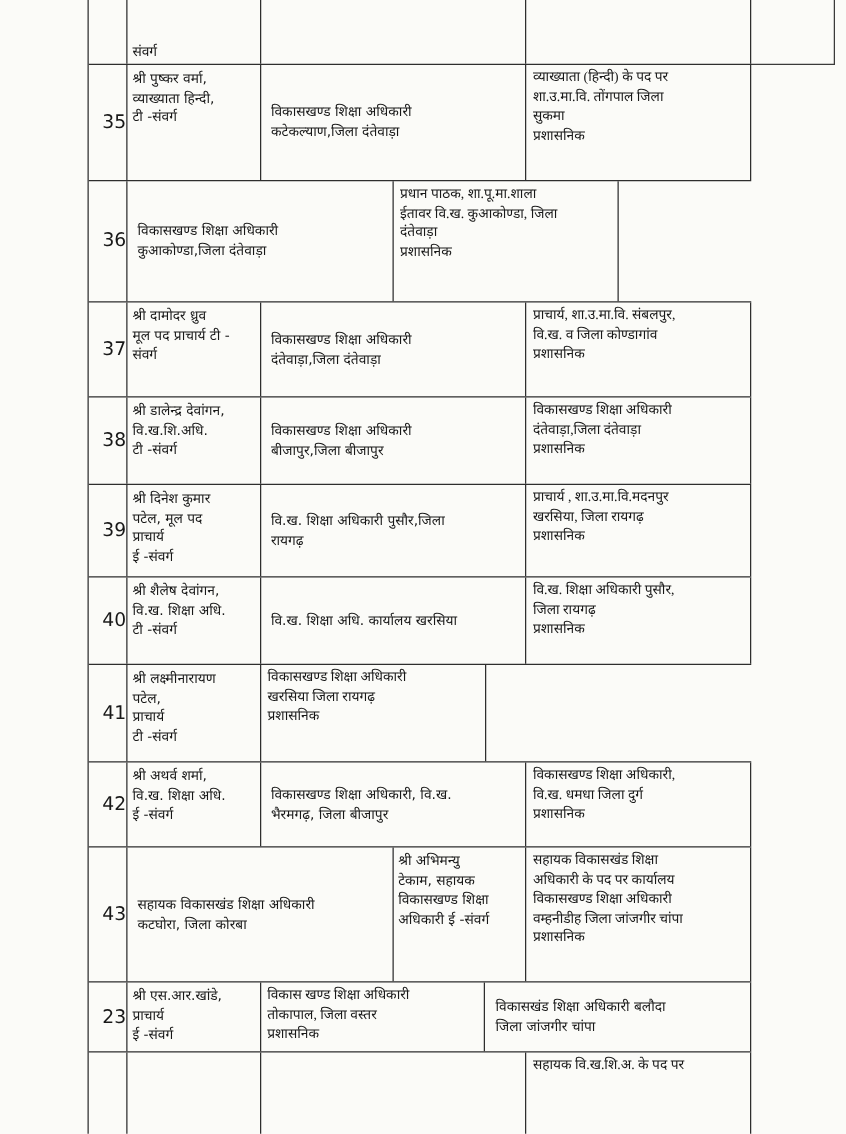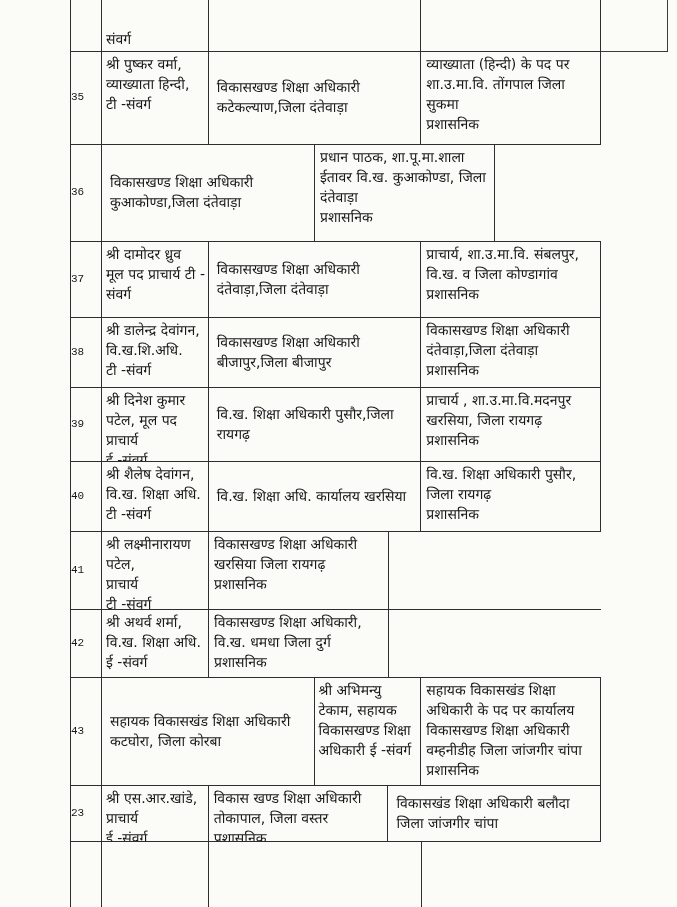--- a/index.html
+++ b/index.html
@@ -16,27 +16,27 @@
     border-left:1px solid #2e2e2e;
     box-sizing:border-box;
   }
   .row{
     display:flex;box-sizing:border-box;
     border-bottom:1px solid #2e2e2e;
   }
   .row.last{border-bottom:none;}
   .cell{
     box-sizing:border-box;border-right:1px solid #2e2e2e;
-    font-size:14px;line-height:1.42;white-space:pre-line;
+    font-size:11px;line-height:1.42;white-space:pre-line;
     overflow:hidden;color:#181818;
   }
-  .c1{width:31px;display:flex;align-items:center;justify-content:flex-start;font-size:11px;font-family:Liberation Mono, monospace;}
+  .c1{width:31px;display:flex;align-items:center;justify-content:flex-end;font-size:15px;}
   .c2{width:107px;padding:3px 2px 2px 4px;}
   .c3{width:213px;padding:2px 4px 2px 8px;display:flex;align-items:center;}
-  .c4{width:180px;padding:3px 3px 2px 5px;}
+  .c4{width:180px;padding:3px 3px 2px 5px;font-family:Liberation Serif, serif;}
   .c3 .inner{white-space:pre-line;}
   
   .top-right-frag{
     position:absolute;left:600px;top:0;width:68px;height:52px;
     box-sizing:border-box;
     border-right:1px solid #3a3a3a;border-bottom:1px solid #3a3a3a;
   }
   
   .partial-top .c2{display:flex;align-items:flex-end;padding-bottom:1px;}
 </style>
@@ -136,20 +136,22 @@
       <div class="cell c4">विकासखण्ड शिक्षा अधिकारी
 खरसिया जिला रायगढ़
 प्रशासनिक</div>
     </div>
 
     <div class="row" style="height:68px">
       <div class="cell c1"><span>42</span></div>
       <div class="cell c2">श्री अथर्व शर्मा,
 वि.ख. शिक्षा अधि.
 ई -संवर्ग</div>
+      <div class="cell c3"><span class="inner">विकासखण्ड शिक्षा अधिकारी, वि.ख.
+भैरमगढ़, जिला बीजापुर</span></div>
       <div class="cell c4">विकासखण्ड शिक्षा अधिकारी,
 वि.ख. धमधा जिला दुर्ग
 प्रशासनिक</div>
     </div>
 
     <div class="row" style="height:108px">
       <div class="cell c1"><span>43</span></div>
       <div class="cell c3"><span class="inner">सहायक विकासखंड शिक्षा अधिकारी
 कटघोरा, जिला कोरबा</span></div>
       <div class="cell c2">श्री अभिमन्यु
@@ -172,16 +174,17 @@
 तोकापाल, जिला वस्तर
 प्रशासनिक</div>
       <div class="cell c3"><span class="inner">विकासखंड शिक्षा अधिकारी बलौदा
 जिला जांजगीर चांपा</span></div>
     </div>
 
     <div class="row last" style="height:65px">
       <div class="cell c1"></div>
       <div class="cell c2"></div>
       <div class="cell c3"></div>
+      <div class="cell c4">सहायक वि.ख.शि.अ. के पद पर</div>
     </div>
 
   </div>
 </div>
 
 </body></html>

